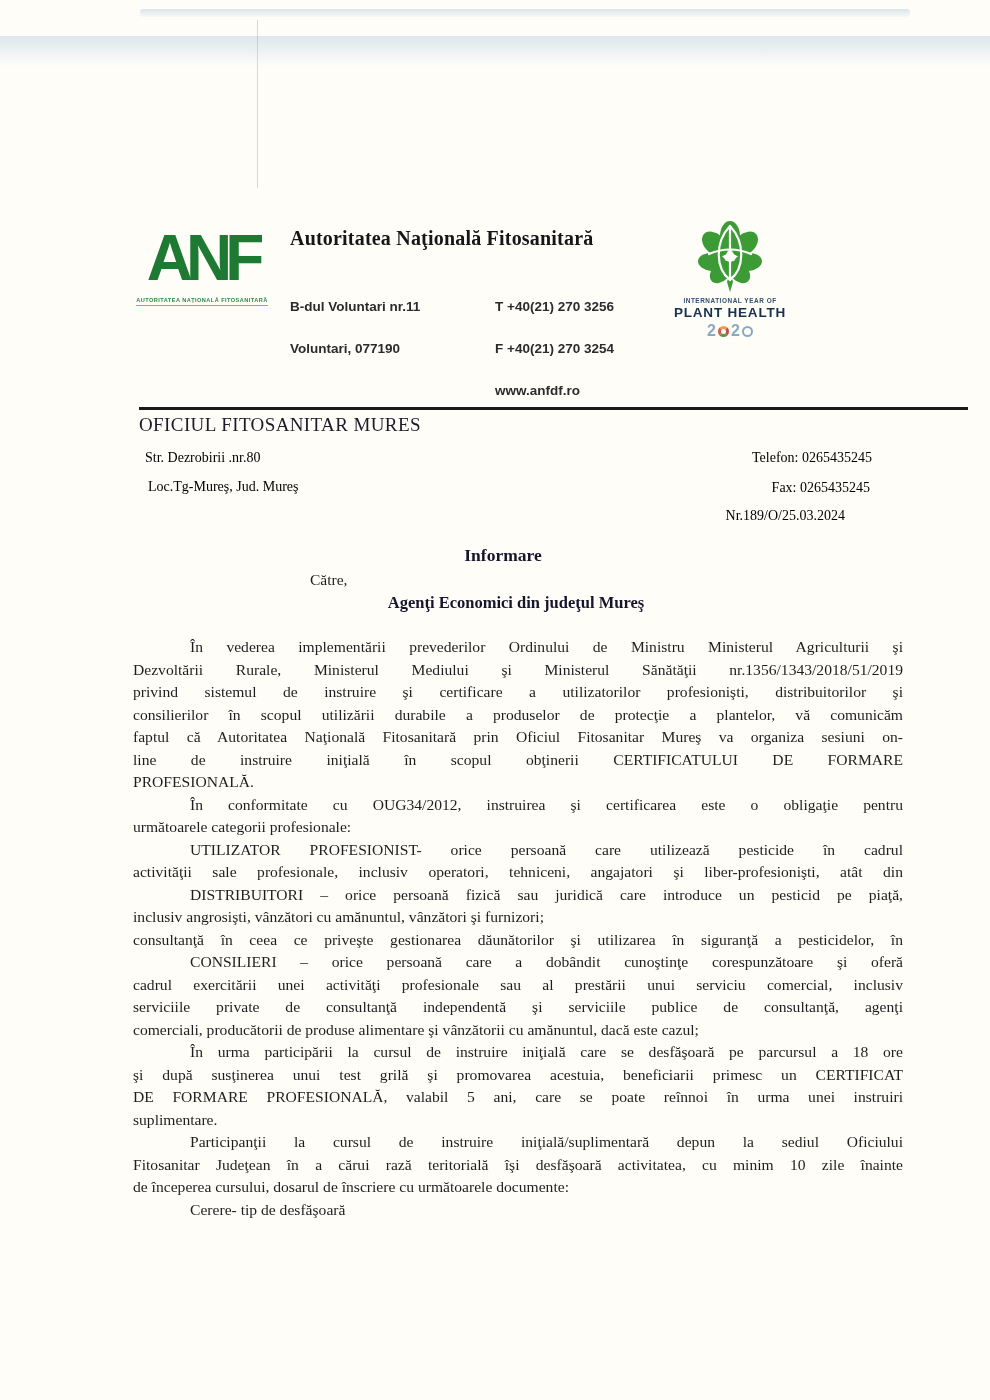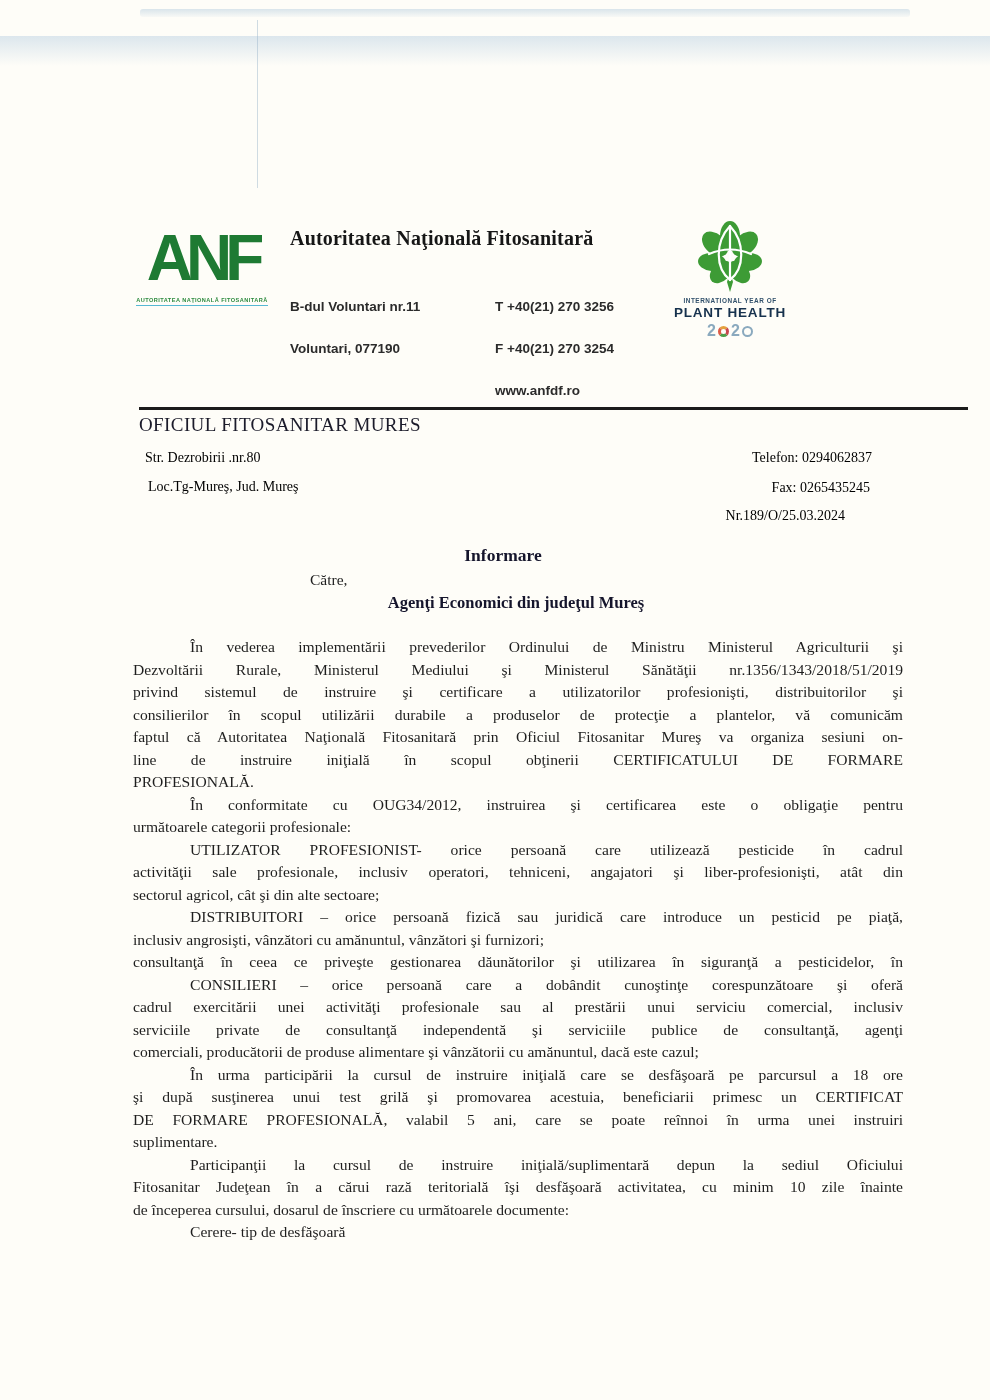--- a/index.html
+++ b/index.html
@@ -172,21 +172,21 @@
       <span>2</span>
       <span class="ring ring-gray"></span>
     </div>
   </div>
 
   <div class="rule"></div>
 
   <div class="office-name">OFICIUL FITOSANITAR MURES</div>
   <div class="office-line office-a1">Str. Dezrobirii .nr.80</div>
   <div class="office-line office-a2">Loc.Tg-Mureş, Jud. Mureş</div>
-  <div class="office-line office-tel">Telefon: 0294062837</div>
+  <div class="office-line office-tel">Telefon: 0265435245</div>
   <div class="office-line office-fax">Fax: 0265435245</div>
   <div class="office-line office-nr">Nr.189/O/25.03.2024</div>
 
   <div class="doc-title">Informare</div>
   <div class="salutation">Către,</div>
   <div class="recipient">Agenţi Economici din judeţul Mureş</div>
 
   <div class="letter-body">
       <div class="para">
         <div class="line first">În vederea implementării prevederilor Ordinului de Ministru Ministerul Agriculturii şi</div>
@@ -197,21 +197,20 @@
         <div class="line">line de instruire iniţială în scopul obţinerii CERTIFICATULUI DE FORMARE</div>
         <div class="line last">PROFESIONALĂ.</div>
       </div>
       <div class="para">
         <div class="line first">În conformitate cu OUG34/2012, instruirea şi certificarea este o obligaţie pentru</div>
         <div class="line last">următoarele categorii profesionale:</div>
       </div>
       <div class="para">
         <div class="line first">UTILIZATOR PROFESIONIST- orice persoană care utilizează pesticide în cadrul</div>
         <div class="line">activităţii sale profesionale, inclusiv operatori, tehniceni, angajatori şi liber-profesionişti, atât din</div>
-        <div class="line last">sectorul agricol, cât şi din alte sectoare;</div>
       </div>
       <div class="para">
         <div class="line first">DISTRIBUITORI – orice persoană fizică sau juridică care introduce un pesticid pe piaţă,</div>
         <div class="line last">inclusiv angrosişti, vânzători cu amănuntul, vânzători şi furnizori;</div>
       </div>
       <div class="para">
         <div class="line">consultanţă în ceea ce priveşte gestionarea dăunătorilor şi utilizarea în siguranţă a pesticidelor, în</div>
         <div class="line first">CONSILIERI – orice persoană care a dobândit cunoştinţe corespunzătoare şi oferă</div>
         <div class="line">cadrul exercitării unei activităţi profesionale sau al prestării unui serviciu comercial, inclusiv</div>
         <div class="line">serviciile private de consultanţă independentă şi serviciile publice de consultanţă, agenţi</div>

